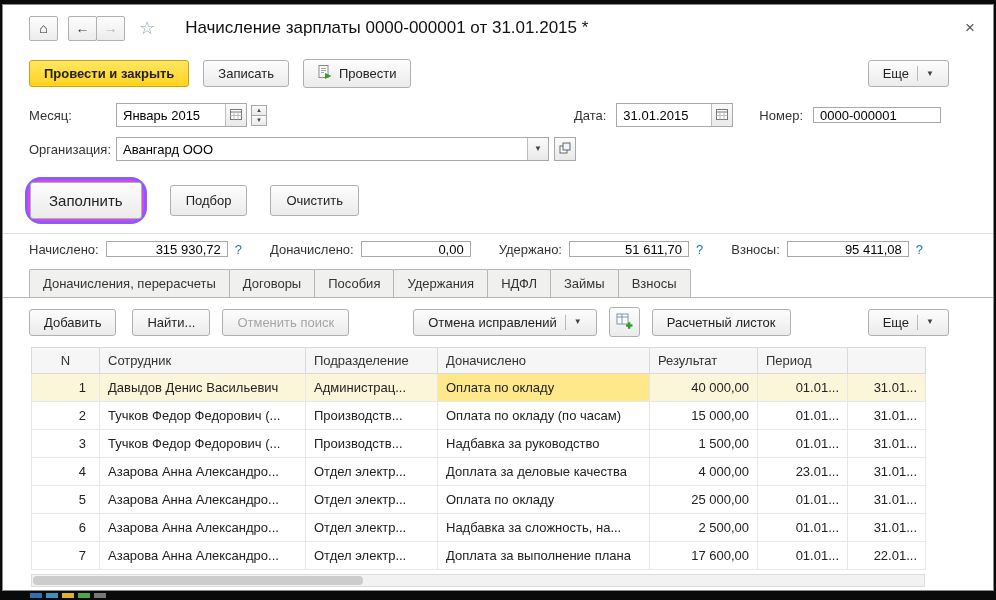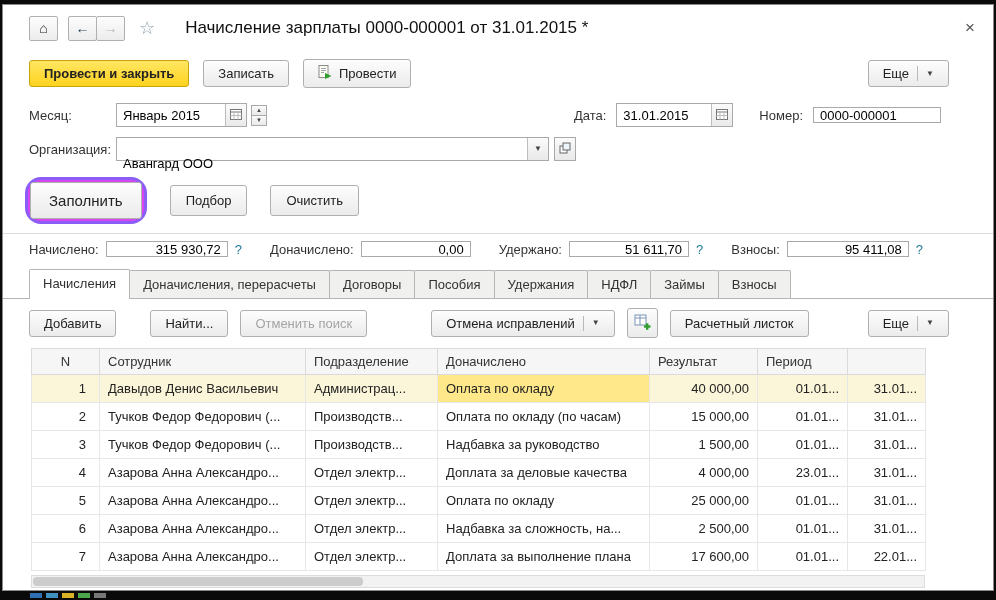--- a/index.html
+++ b/index.html
@@ -61,21 +61,21 @@
   .help{color:#1f7a99;cursor:pointer;font-size:13px;}
 
   
   .tabs{display:flex;align-items:flex-end;padding-left:26px;border-bottom:1px solid #b5b5b5;margin-top:5px;}
   .tab{border:1px solid #b5b5b5;border-bottom:none;background:#f0f0ef;padding:6px 13px;
     margin-right:-1px;border-radius:2px 2px 0 0;cursor:pointer;color:#333;white-space:nowrap;}
   .tab.active{background:#fff;padding-bottom:8px;margin-bottom:-1px;}
 
   
   .tbar{display:flex;align-items:center;gap:12px;padding:9px 44px 8px 26px;}
-  .tbar .grp2{margin-left:22px;}
+  .tbar .grp2{margin-left:4px;}
   .tbar .undo{margin-left:52px;}
   .tbar .iconbtn{padding:4px 6px;}
   .tbar .more{margin-left:auto;}
 
   
   .grid{margin:2px 0 0 28px;border-collapse:collapse;table-layout:fixed;width:894px;
     border:1px solid #c9c9c9;}
   .grid th{background:#f6f6f6;border:1px solid #dadada;font-weight:normal;text-align:left;
     padding:5px 8px;color:#333;white-space:nowrap;cursor:pointer;}
   .grid td{border:1px solid #e7e7e7;padding:6px 8px;white-space:nowrap;overflow:hidden;color:#222;cursor:default;}
@@ -171,21 +171,21 @@
           </span>
         </span>
       </span>
       <span class="flabel" style="margin-left:26px;">Номер:</span>
       <input class="field" style="width: 128px; margin-left: 10px;" readonly="" value="0000-000001">
     </div>
 
     <div class="frow">
       <span class="flabel" style="width:87px;">Организация:</span>
       <span class="fgroup">
-        <input style="width: 398px; margin-top: 14px;" readonly="" value="Авангард ООО">
+        <input style="width: 398px;" readonly="" value="Авангард ООО">
         <span class="mini">
             <span class="caret">▼</span>
           </span>
       </span>
       <span class="mini-sep">
         <span>
           <svg width="12" height="12" viewBox="0 0 12 12">
               <rect x="1" y="4" width="7" height="7" fill="#fff" stroke="#666"></rect>
               <rect x="4" y="1" width="7" height="7" fill="#eef4fb" stroke="#666"></rect>
             </svg>
@@ -217,21 +217,20 @@
         <span class="help">?</span>
       </span>
       <span class="tgroup">
         <span class="flabel">Взносы:</span>
         <input class="field" style="width: 122px;" readonly="" value="95 411,08">
         <span class="help">?</span>
       </span>
     </div>
 
     <div class="tabs">
-        <div class="tab active">Начисления</div>
         <div class="tab">Доначисления, перерасчеты</div>
         <div class="tab">Договоры</div>
         <div class="tab">Пособия</div>
         <div class="tab">Удержания</div>
         <div class="tab">НДФЛ</div>
         <div class="tab">Займы</div>
         <div class="tab">Взносы</div>
       </div>
 
     <div class="tbar">

